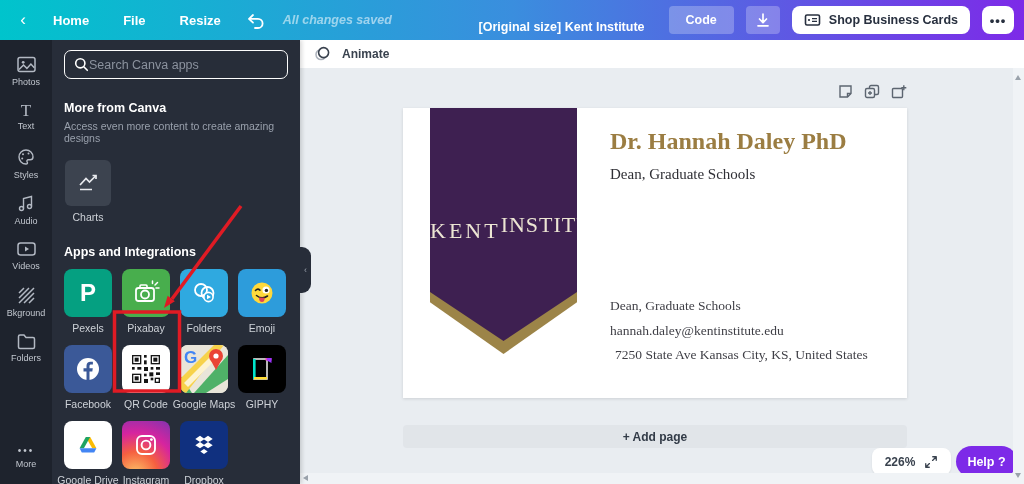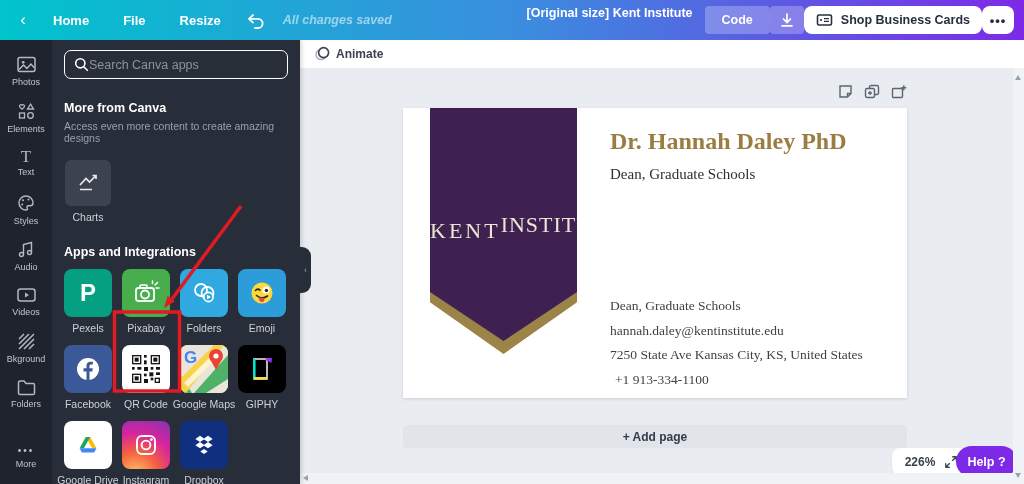--- a/index.html
+++ b/index.html
@@ -8,21 +8,21 @@
 
   
   .topbar { position:absolute; left:0; top:0; width:1024px; height:40px;
     background:linear-gradient(90deg,#00c4cc 0%, #3a8ede 50%, #7d2ae8 100%);
     display:flex; align-items:center; padding:0 10px; z-index:30; }
   .tb-left { display:flex; align-items:center; }
   .tb-back { color:#fff; font-size:17px; width:26px; text-align:center; cursor:pointer; }
   .tb-item { color:#fff; font-size:13px; font-weight:700; margin:0 17px; cursor:pointer; }
   .tb-undo { margin:0 10px 0 8px; display:flex; align-items:center; }
   .tb-saved { color:rgba(255,255,255,.55); font-size:12.5px; font-style:italic; font-weight:700; margin-left:8px; }
-  .tb-right { margin-left:auto; display:flex; align-items:flex-start; gap:0; }
+  .tb-right { margin-left:auto; display:flex; align-items:flex-end; gap:12px; }
   .tb-doctitle { color:#fff; font-size:12.5px; font-weight:700; margin-right:12px; }
   .btn-ghost { background:rgba(255,255,255,.25); color:#fff; font-size:12.5px; font-weight:700;
     height:28px; border-radius:4px; display:flex; align-items:center; justify-content:center; cursor:pointer; }
   .btn-share { padding:0 17px; }
   .btn-dl { width:34px; }
   .btn-white { background:#fff; color:#28303f; font-size:12.5px; font-weight:700; height:28px;
     border-radius:8px; display:flex; align-items:center; justify-content:center; cursor:pointer; }
   .btn-shop { padding:0 12px; gap:8px; }
   .btn-more { width:32px; letter-spacing:1px; font-size:13px; }
 
@@ -61,21 +61,21 @@
   .bg-embeds { background:#2fa9e0; } .bg-emoji { background:#2d9cdb; }
   .bg-fb { background:#3b5998; } .bg-qr { background:#ffffff; }
   .bg-maps { background:#e9e5d9; } .bg-giphy { background:#000000; }
   .bg-drive { background:#ffffff; } .bg-dropbox { background:#10307f; }
   .bg-insta { background:radial-gradient(circle at 28% 110%, #fdc468 0%, #f56040 35%, #d6249f 65%, #8134af 100%); }
   .brand-letter { color:#fff; font-size:24px; font-weight:700; font-family:"Liberation Sans", sans-serif; }
 
   
   .main { position:absolute; left:300px; top:40px; width:724px; height:444px; }
   .canvas-toolbar { position:absolute; left:0; top:0; width:724px; height:28px; background:#ffffff;
-    display:flex; align-items:center; padding:0 14px; gap:4px; z-index:5; }
+    display:flex; align-items:center; padding:0 14px; gap:10px; z-index:5; }
   .animate-label { font-size:12px; font-weight:700; color:#39424e; }
   .canvas { position:absolute; left:0; top:28px; width:724px; height:416px; background:#e9edf1; }
 
   .page-controls { position:absolute; left:538px; top:16px; display:flex; gap:11px; }
   .pc-icon { cursor:pointer; }
 
   .card { position:absolute; left:103px; top:40px; width:504px; height:290px; background:#ffffff;
     box-shadow:0 1px 3px rgba(0,0,0,.12); }
   .banner-wrap { position:absolute; left:27px; top:0; width:147px; height:246px; }
   .banner-gold { position:absolute; left:0; top:0; width:147px; height:246px; background:#9c8448;
@@ -94,21 +94,21 @@
   .card-contact { position:absolute; left:207px; top:186px; font-family:"Liberation Serif", serif;
     font-size:13.5px; color:#3f3f46; line-height:24.5px; }
   .card-contact div:last-child { padding-left:5px; }
 
   .addpage { position:absolute; left:103px; top:357px; width:504px; height:23px; background:#e1e5e9;
     border-radius:4px; display:flex; align-items:center; justify-content:center;
     font-size:12px; font-weight:700; color:#323b47; cursor:pointer; }
 
   .zoom-pill { position:absolute; left:572px; top:380px; width:79px; height:27px; background:#ffffff;
     border-radius:8px; display:flex; align-items:center; justify-content:center; gap:9px;
-    box-shadow:0 1px 2px rgba(0,0,0,.08);margin-left:20px; }
+    box-shadow:0 1px 2px rgba(0,0,0,.08); }
   .zoom-value { font-size:12px; font-weight:700; color:#39424e; cursor:pointer; }
   .help-btn { position:absolute; left:656px; top:378px; width:61px; height:31px; background:#7d2ae8;
     border-radius:16px; display:flex; align-items:center; justify-content:center;
     color:#fff; font-size:12.5px; font-weight:700; cursor:pointer; }
 
   
   .vscroll { position:absolute; right:0; top:68px; width:11px; height:416px; background:#f0f3f6; z-index:6; }
   .tri-up { position:absolute; left:2px; top:7px; width:0; height:0;
     border-left:3.5px solid transparent; border-right:3.5px solid transparent; border-bottom:5px solid #9aa2ab; }
   .tri-down { position:absolute; left:2px; bottom:6px; width:0; height:0;
@@ -157,29 +157,20 @@
 </div>
 
 <div class="rail">
   <div class="rail-item">
     <svg width="21" height="19" viewBox="0 0 21 19">
         <rect x="2" y="2.5" width="17" height="14" rx="2" fill="none" stroke="#b3b9c3" stroke-width="1.5"></rect>
         <circle cx="7.2" cy="7.3" r="1.4" fill="#b3b9c3"></circle>
         <path d="M3 14.5 l4.5-4.5 3.4 3.4 4-4.4 3.4 3.7" fill="none" stroke="#b3b9c3" stroke-width="1.5"></path>
       </svg>
     <span class="rail-label">Photos</span>
-  </div>
-  <div class="rail-item">
-    <svg width="20" height="20" viewBox="0 0 20 20">
-        <path d="M6 4.2 C5.2 3.2 3.5 3.7 3.5 5.1 C3.5 6.6 6 8.2 6 8.2 C6 8.2 8.5 6.6 8.5 5.1 C8.5 3.7 6.8 3.2 6 4.2Z" fill="none" stroke="#b3b9c3" stroke-width="1.3"></path>
-        <path d="M14.5 3.2 L17.5 8 H11.5 Z" fill="none" stroke="#b3b9c3" stroke-width="1.3"></path>
-        <rect x="3.5" y="12" width="5" height="5" fill="none" stroke="#b3b9c3" stroke-width="1.3"></rect>
-        <circle cx="14.5" cy="14.5" r="2.8" fill="none" stroke="#b3b9c3" stroke-width="1.3"></circle>
-      </svg>
-    <span class="rail-label">Elements</span>
   </div>
   <div class="rail-item">
     <span class="rail-text-glyph">T</span>
     <span class="rail-label">Text</span>
   </div>
   <div class="rail-item">
     <svg width="20" height="20" viewBox="0 0 20 20">
         <path d="M10 3 a7 7 0 1 0 0 14 c1.5 0 1.8-1 1.2-1.9 -.7-1 -.2-2.3 1.1-2.3 h1.8 c1.6 0 2.9-1.2 2.9-2.8 A7 7 0 0 0 10 3Z" fill="none" stroke="#b3b9c3" stroke-width="1.4"></path>
         <circle cx="7" cy="7.2" r="1" fill="#b3b9c3"></circle>
         <circle cx="12.5" cy="6.5" r="1" fill="#b3b9c3"></circle>
@@ -454,21 +445,20 @@
           <div class="org2">INSTITUTE</div>
           <div class="est">EST. 1901</div>
         </div>
       </div>
       <div class="card-name">Dr. Hannah Daley PhD</div>
       <div class="card-title">Dean, Graduate Schools</div>
       <div class="card-contact">
         <div>Dean, Graduate Schools</div>
         <div>hannah.daley@kentinstitute.edu</div>
         <div>7250 State Ave Kansas City, KS, United States</div>
-        <div>+1 913-334-1100</div>
       </div>
     </div>
 
     <div class="addpage">+ Add page</div>
 
     <div class="zoom-pill">
       <span class="zoom-value">226%</span>
       <svg width="14" height="14" viewBox="0 0 16 16">
           <path d="M9.8 6.2 L14 2 M14 2 h-4 M14 2 v4 M6.2 9.8 L2 14 M2 14 h4 M2 14 v-4" fill="none" stroke="#39424e" stroke-width="1.5" stroke-linecap="round"></path>
         </svg>

